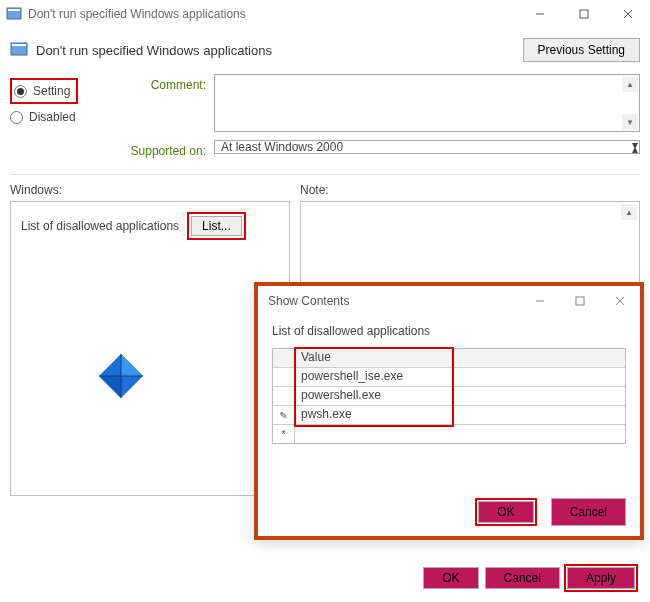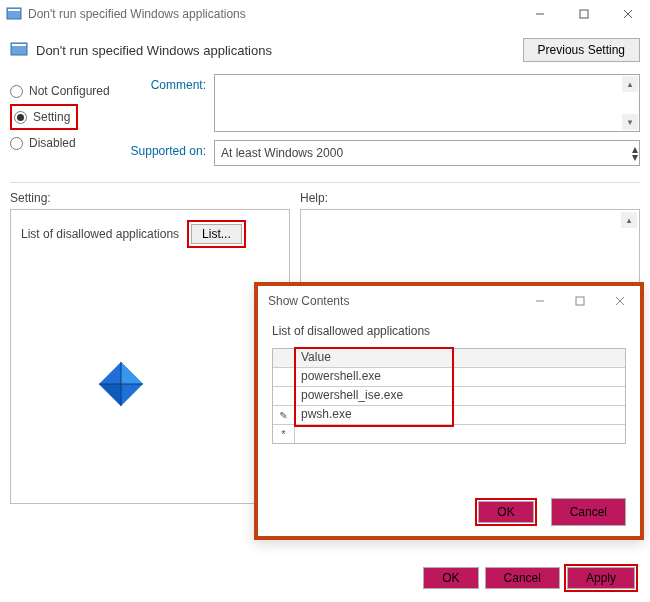--- a/index.html
+++ b/index.html
@@ -23,25 +23,25 @@
   .mid { display:flex; padding:6px 10px 0 10px; }
   .left { width:112px; padding-top:4px; }
   .right { flex:1; }
 
   .radio-row { display:flex; align-items:center; margin:6px 0; }
   .radio { width:13px; height:13px; border:1px solid #777; border-radius:50%; margin-right:6px; display:inline-flex; align-items:center; justify-content:center; }
   .radio.sel::after { content:""; width:7px; height:7px; background:#333; border-radius:50%; }
   .hl-red { border:2px solid #d20000; display:inline-flex; align-items:center; padding:2px 6px 2px 2px; }
 
   .row { display:flex; margin-bottom:8px; }
-  .row-label { width:92px; text-align:right; padding-right:8px; padding-top:4px; color:#0369a1; }
+  .row-label { width:92px; text-align:right; padding-right:8px; padding-top:4px; color:#4d7c0f; }
   .textarea { flex:1; height:58px; border:1px solid #a7a7a7; background:#fff; position:relative; }
   .textarea .scroll-up, .textarea .scroll-dn { position:absolute; right:1px; width:16px; height:16px; background:#f0f0f0; display:flex; align-items:center; justify-content:center; color:#666; font-size:9px; }
   .textarea .scroll-up{ top:1px;} .textarea .scroll-dn{ bottom:1px;}
-  .supported { flex:1; height:26px; border:1px solid #a7a7a7; padding:4px 6px; display:flex; align-items:center; position:relative; }
+  .supported { flex:1; height:14px; border:1px solid #a7a7a7; padding:4px 6px; display:flex; align-items:center; position:relative; }
 
   .sep { border-top:1px solid #ddd; margin:8px 10px 0 10px; }
 
   .labels-row{ display:flex; padding:8px 16px 4px 10px; }
   .labels-row .opt { width:290px; }
   .labels-row .hlp { }
 
   .body-row{ display:flex; padding:0 10px; gap:10px; }
   .panel-l { width:280px; border:1px solid #bfbfbf; padding:10px 10px; height:295px; position:relative; }
   .panel-r { flex:1; border:1px solid #bfbfbf; padding:8px 10px 8px 10px; height:295px; position:relative; overflow:hidden; }
@@ -116,24 +116,20 @@
         <rect x="1" y="2" width="16" height="12" fill="#6aa3de" stroke="#3c6fa7"></rect>
         <rect x="2" y="3" width="14" height="2" fill="#fff"></rect>
       </svg>
   </span>
   <span class="hdr-title">Don't run specified Windows applications</span>
   <button class="btn">Previous Setting</button>
 </div>
 
 <div class="mid">
   <div class="left">
-    <div class="radio-row">
-      <span class="radio"></span>
-      <span>Not Configured</span>
-    </div>
     <div class="hl-red">
       <div class="radio-row" style="margin:2px 0">
         <span class="radio sel"></span>
         <span>Setting</span>
       </div>
     </div>
     <div class="radio-row">
       <span class="radio"></span>
       <span>Disabled</span>
     </div>
@@ -153,22 +149,22 @@
         <span class="scroll-up" style="position:absolute;right:1px;top:1px">▴</span>
         <span class="scroll-dn" style="position:absolute;right:1px;bottom:1px">▾</span>
       </div>
     </div>
   </div>
 </div>
 
 <div class="sep"></div>
 
 <div class="labels-row">
-  <div class="opt">Setting:</div>
-  <div class="hlp">Help:</div>
+  <div class="opt">Windows:</div>
+  <div class="hlp">Note:</div>
 </div>
 
 <div class="body-row">
   <div class="panel-l">
     <div class="showline">
       <span>List of disallowed applications</span>
       <span style="width:8px"></span>
       <span class="red-box">
         <button class="show-btn">List...</button>
       </span>
@@ -221,25 +217,25 @@
   <div class="dlg-body">
     <div class="dlg-label">List of disallowed applications</div>
     <div style="position:relative">
       <div class="grid">
         <div class="grow ghdr">
           <div class="gcell gcell-a"></div>
           <div class="gcell gcell-b">Value</div>
         </div>
         <div class="grow">
           <div class="gcell-a"></div>
-          <div class="gcell-b">powershell.exe</div>
+          <div class="gcell-b">powershell_ise.exe</div>
         </div>
         <div class="grow">
           <div class="gcell-a"></div>
-          <div class="gcell-b">powershell_ise.exe</div>
+          <div class="gcell-b">powershell.exe</div>
         </div>
         <div class="grow">
           <div class="gcell-a">
               <span class="pencil">✎</span>
             </div>
           <div class="gcell-b">pwsh.exe</div>
         </div>
         <div class="grow" style="border-bottom:none">
           <div class="gcell-a">
               <span class="star">*</span>

